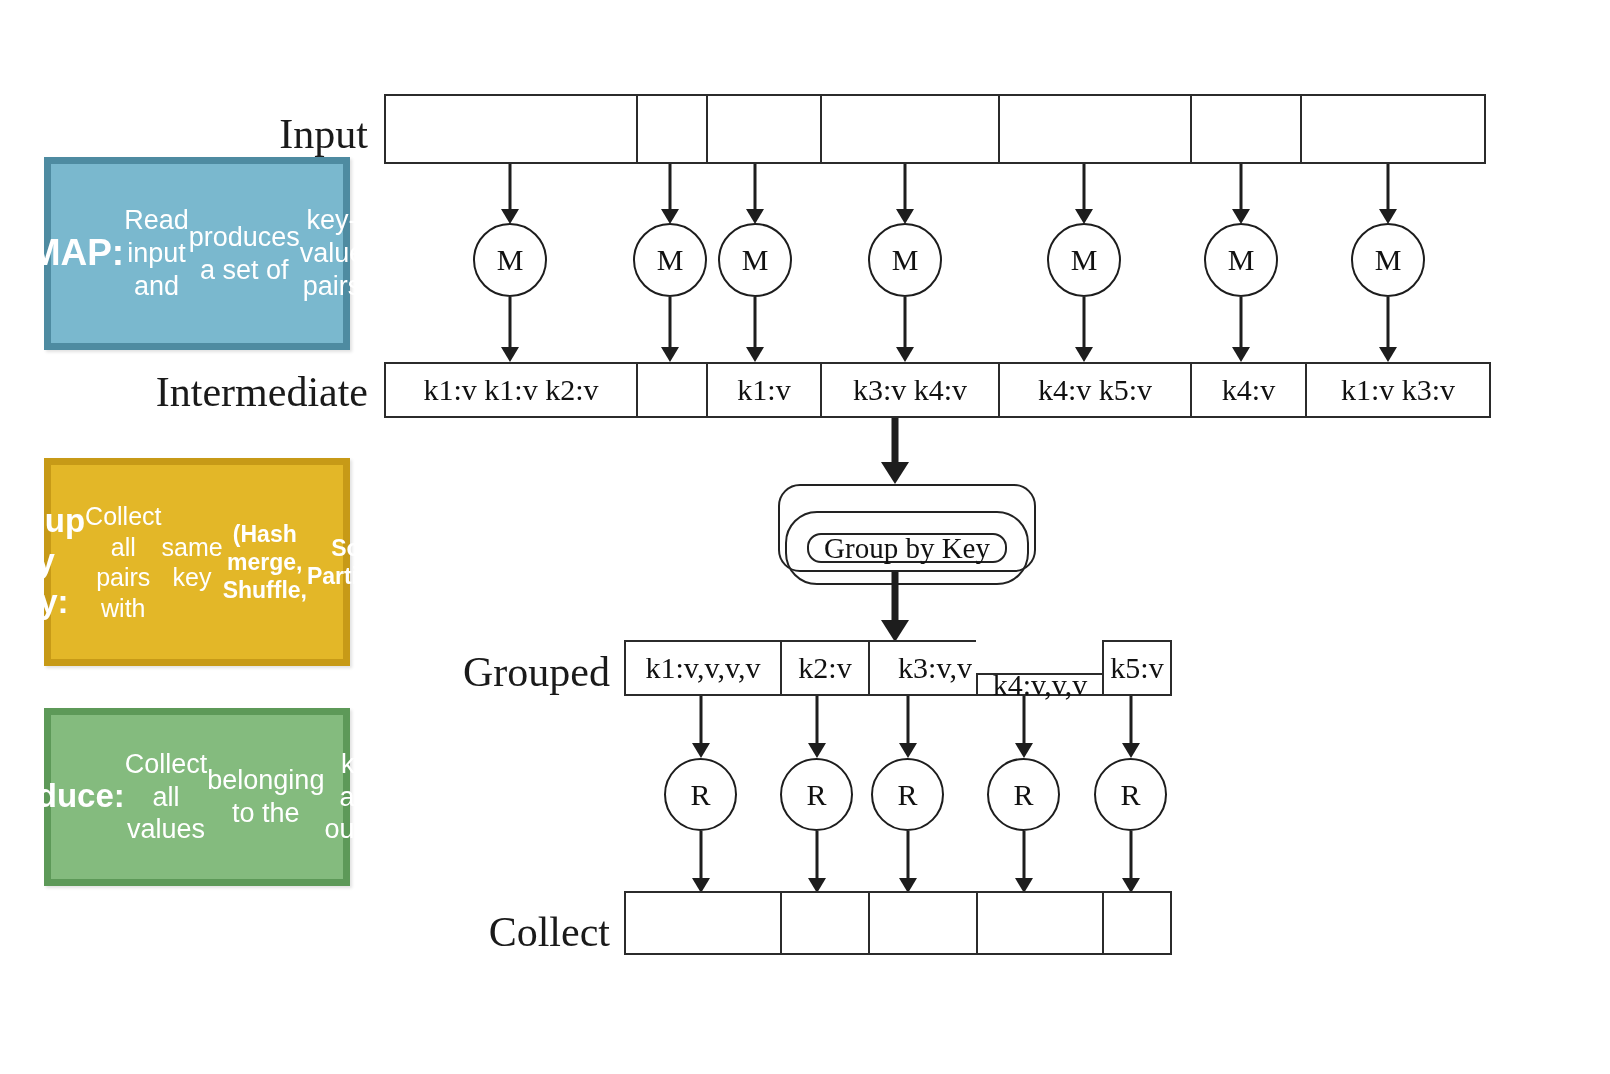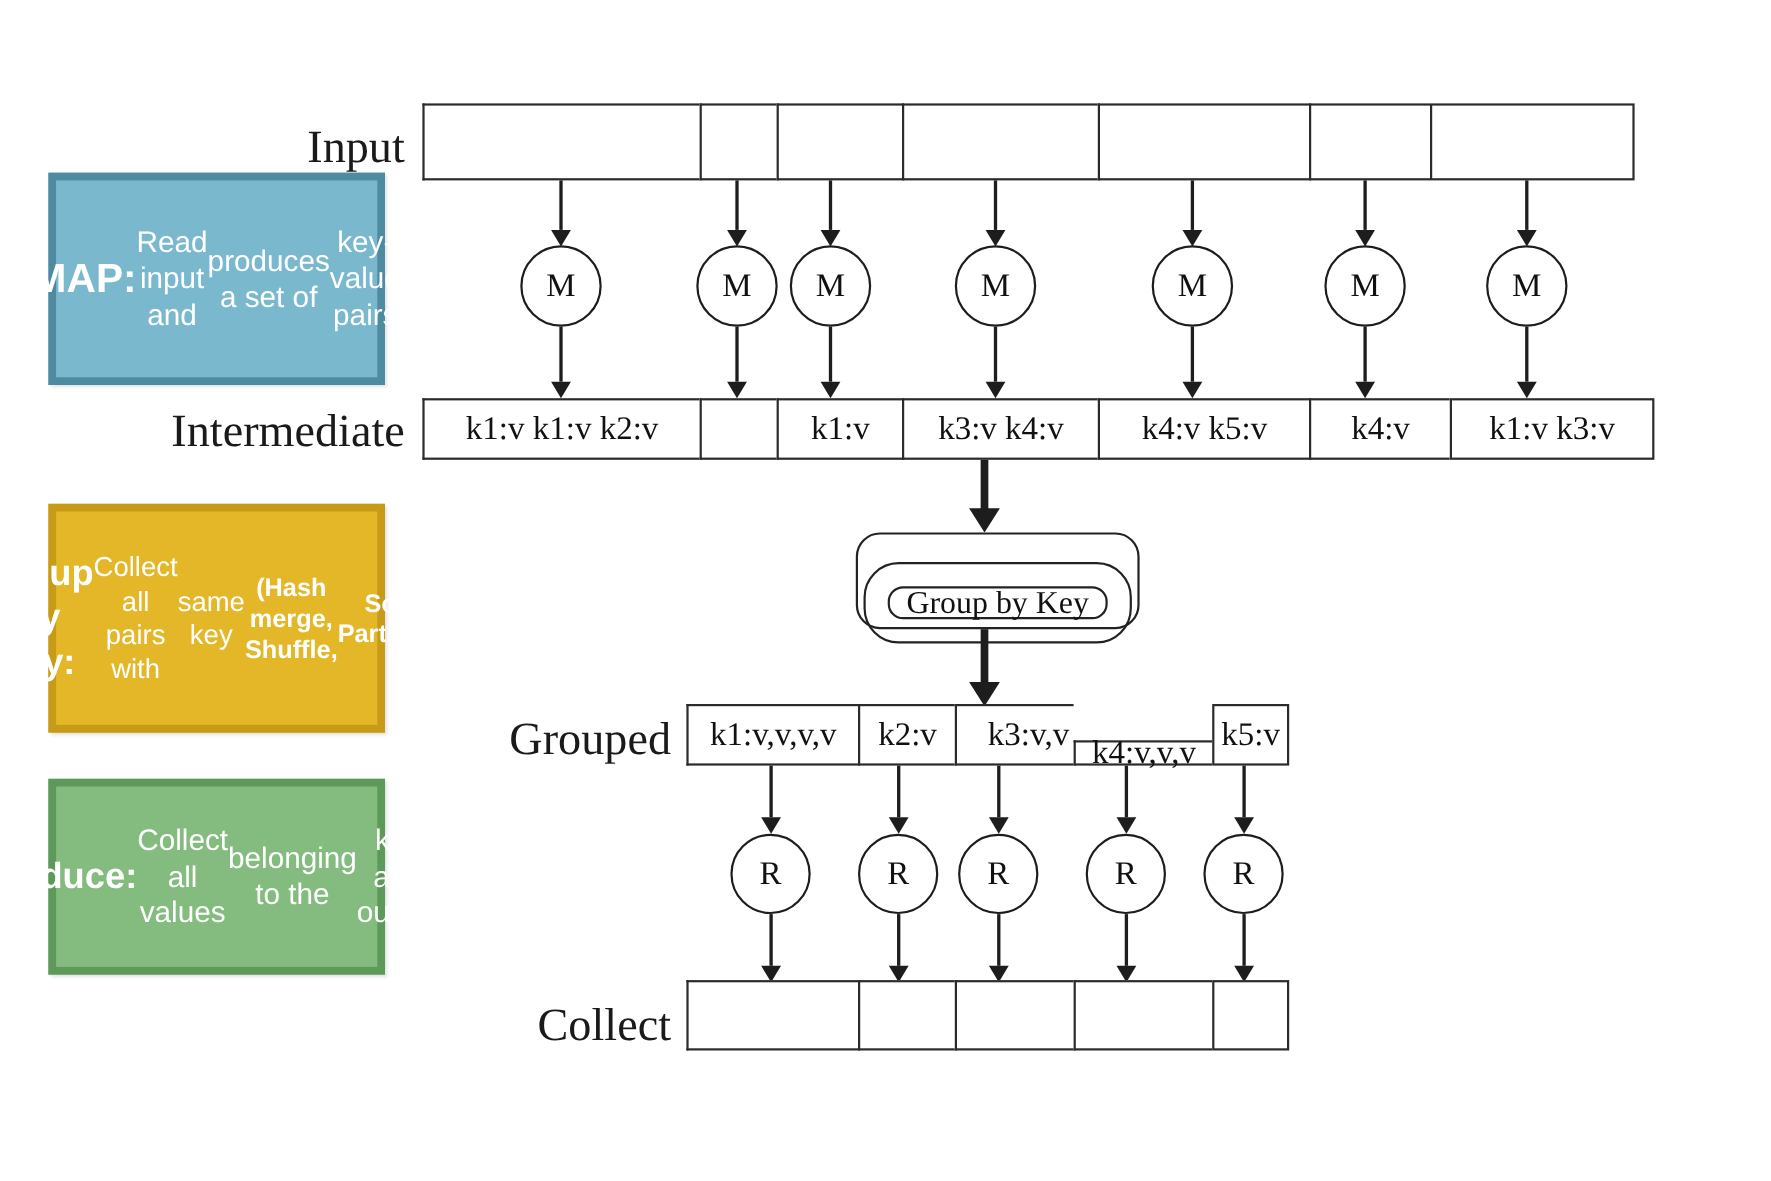--- a/index.html
+++ b/index.html
@@ -232,21 +232,21 @@
       <div class="shaft" style="height:50px;"></div>
       <div class="head"></div>
     </div>
 
   <div class="cell-row" id="intermediate-row" style="left:384px; top:362px; height:56px;">
     <div class="cell" style="width:252px;">k1:v k1:v k2:v</div>
     <div class="cell" style="width:70px;"></div>
     <div class="cell" style="width:114px;">k1:v</div>
     <div class="cell" style="width:178px;">k3:v k4:v</div>
     <div class="cell" style="width:192px;">k4:v k5:v</div>
-    <div class="cell" style="width:128px;text-align:right;">k4:v</div>
+    <div class="cell" style="width:115px;text-align:right;">k4:v</div>
     <div class="cell" style="width:186px;">k1:v k3:v</div>
   </div>
 
   <div class="arrow thick" style="left:880px; top:418px; width:30px; height:66px;">
     <div class="shaft" style="height:46px;"></div>
       <div class="head"></div>
   </div>
 
   <div id="groupbykey-box">
     <div id="groupbykey-mid">

